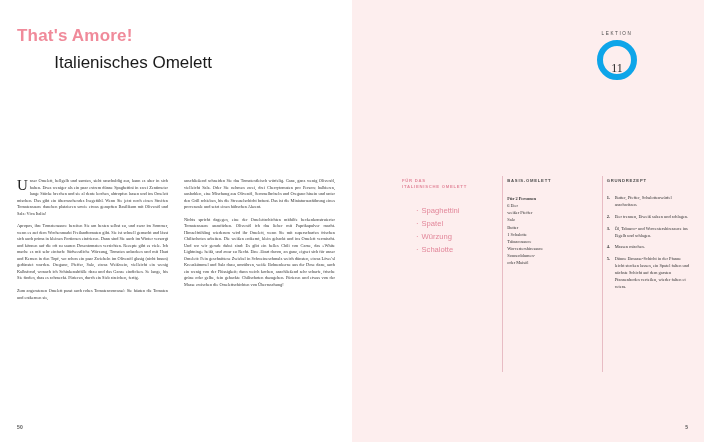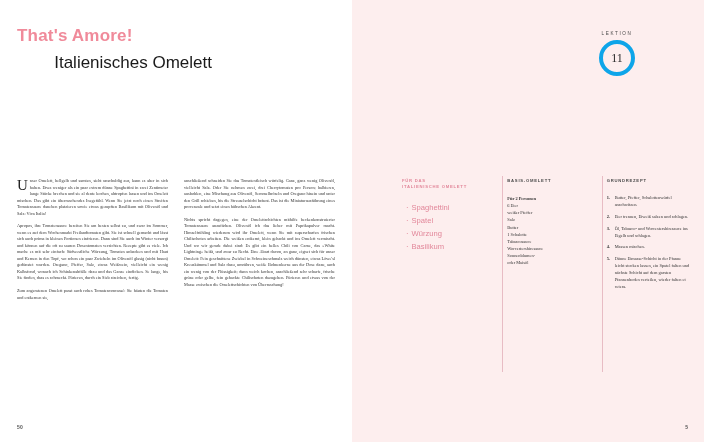--- a/index.html
+++ b/index.html
@@ -109,25 +109,25 @@
   .lektion-word {
     font-family: "Liberation Sans", sans-serif;
     font-size: 4.6px;
     letter-spacing: 1.6px;
     color: #4a4a4a;
     margin-bottom: 4px;
   }
   .lektion-circle {
     width: 28px;
     height: 28px;
-    border: 4px solid #0ea5e9;
+    border: 6px solid #0ea5e9;
     border-radius: 50%;
     margin: 0 auto;
     display: flex;
-    align-items: center;
+    align-items: flex-end;
     justify-content: center;
   }
   .lektion-num {
     font-family: "Liberation Serif", serif;
     font-size: 12px;
     color: #2b2b2b;
     line-height: 1;
   }
   .recipe-cols {
     position: absolute;
@@ -149,21 +149,21 @@
     color: #e2879a;
     line-height: 1.45;
     margin-bottom: 11px;
     text-transform: uppercase;
   }
   .rhead.dark {
     color: #4b4b4b;
   }
   .ing-list {
     list-style: none;
-    margin: 4px;
+    margin: 14px;
     padding: 0;
   }
   .ing-list li {
     font-family: "Liberation Sans", sans-serif;
     font-size: 7.6px;
     color: #e2879a;
     line-height: 1.72;
     white-space: nowrap;
   }
   .ing-list li::before {
@@ -271,21 +271,21 @@
 
       <div class="rcol first">
         <div class="rhead">
           <div>FÜR DAS</div>
           <div>ITALIENISCHE OMELETT</div>
         </div>
         <ul class="ing-list">
           <li>Spaghettini</li>
           <li>Spatel</li>
           <li>Würzung</li>
-          <li>Basilikum</li>
+          <li>Schalotte</li>
         </ul>
       </div>
 
       <div class="rcol">
         <div class="rhead dark">BASIS-OMELETT</div>
         <ul class="plain-list">
           <li class="bold">Für 2 Personen</li>
           <li>6 Eier</li>
           <li>weißer Pfeffer</li>
           <li>Salz</li>

